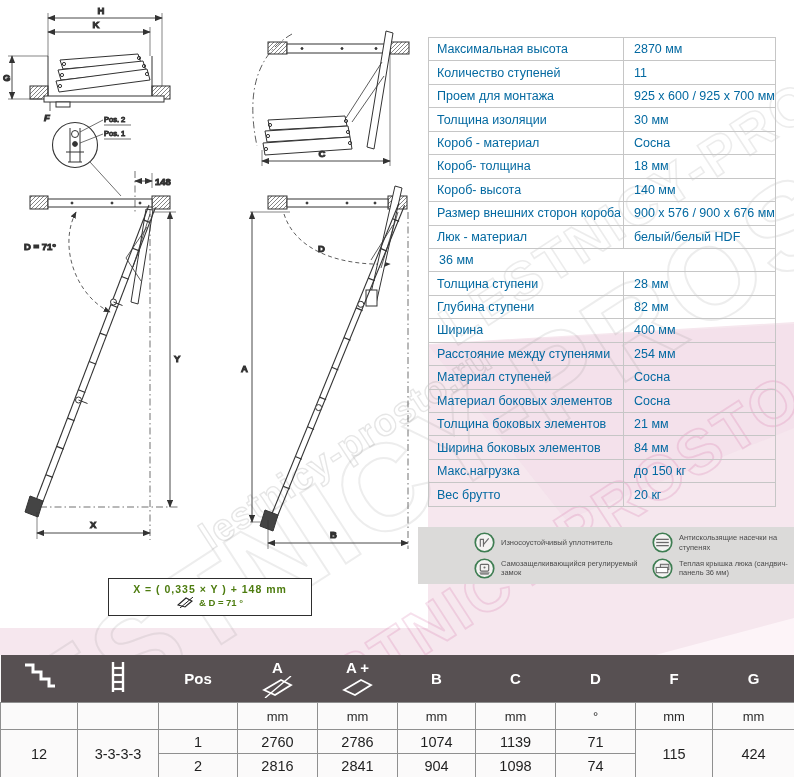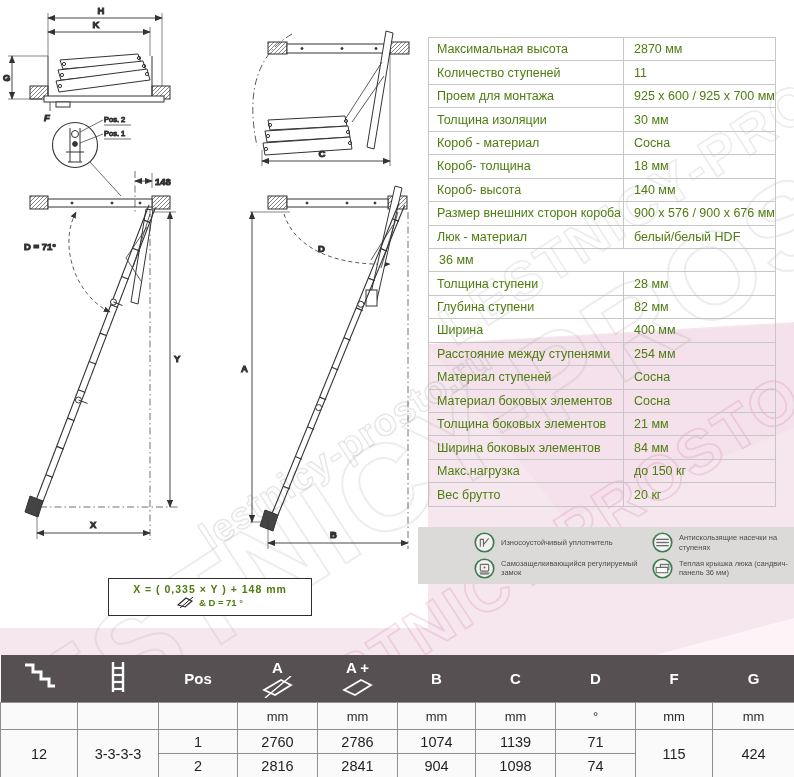--- a/index.html
+++ b/index.html
@@ -16,21 +16,21 @@
   
   .drawings{position:absolute;left:0;top:0;z-index:3;}
   .drawings text{font-family:"Liberation Sans",sans-serif;font-size:9.5px;font-weight:bold;fill:#222;}
   .tiny{font-size:7.5px !important;font-weight:normal !important;}
   .formula-box{position:absolute;left:108px;top:578px;width:202px;height:36px;border:1.5px solid #2e2e2e;
       background:#fff;z-index:3;text-align:center;color:#4d7c0f;box-sizing:content-box;}
   .formula-box .f1{font-size:10.5px;font-weight:bold;margin-top:4px;letter-spacing:1px;}
   .formula-box .f2{display:flex;justify-content:center;align-items:center;gap:5px;font-size:9.5px;font-weight:bold;margin-top:2px;}
   
   .spec-table{position:absolute;left:428px;top:37px;width:346px;z-index:3;border:1px solid #c6c6c6;border-bottom:none;
-      font-size:12.5px;color:#4d7c0f;background:transparent;}
+      font-size:12.5px;color:#0369a1;background:transparent;}
   .spec-row{display:flex;height:22.45px;border-bottom:1px solid #c6c6c6;}
   .spec-label{width:186px;padding-left:8px;border-right:1px solid #c6c6c6;display:flex;align-items:center;}
   .spec-value{flex:1;padding-left:10px;display:flex;align-items:center;}
   
   .features{position:absolute;left:418px;top:527px;width:376px;height:57px;background:#dbdad9;z-index:3;
       display:grid;grid-template-columns:178px 1fr;grid-auto-rows:1fr;box-sizing:border-box;
       padding:3px 2px 3px 56px;align-items:center;}
   .feat{display:flex;align-items:center;gap:6px;font-size:7.5px;color:#4c4c4c;line-height:1.25;}
   .feat svg{flex:none;}
   

